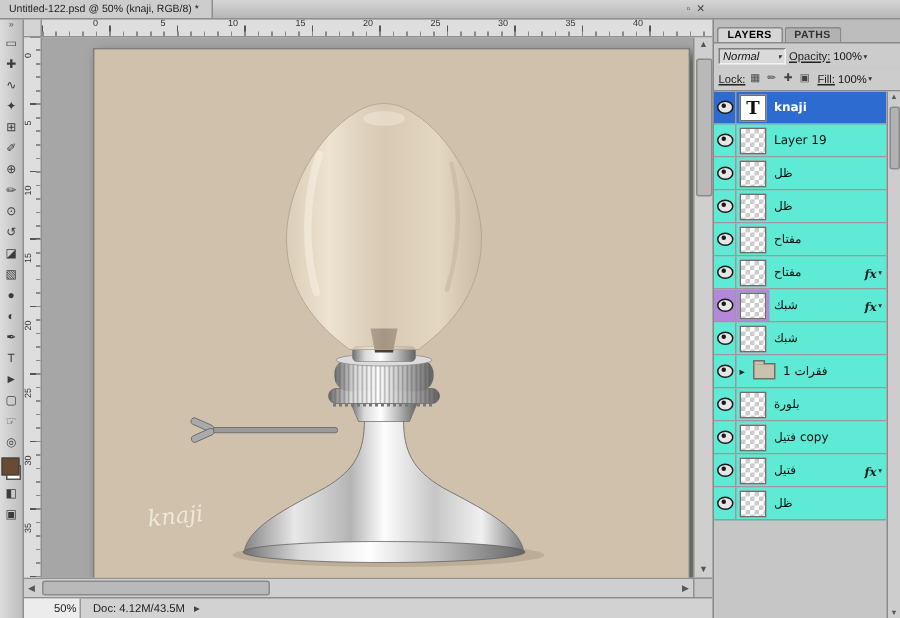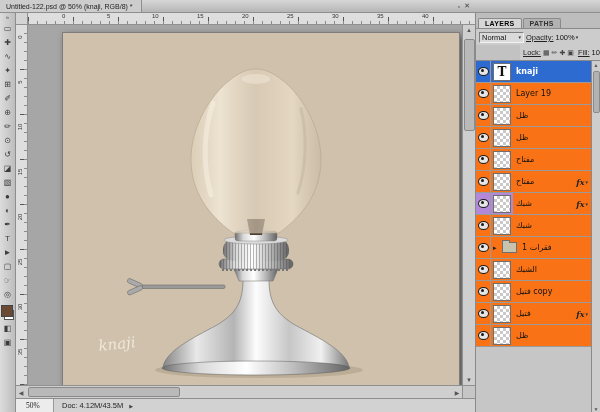--- a/index.html
+++ b/index.html
@@ -54,44 +54,44 @@
   .hscroll{flex:1;background:#cfcfcf;display:flex;align-items:center;position:relative;}
   .hthumb{position:absolute;left:12px;top:1px;width:150px;height:8px;background:#b9b9b9;
           border:1px solid #8a8a8a;border-radius:2px;}
   .harrow{font-size:6px;color:#555;width:10px;text-align:center;}
   .harrow.right{margin-left:auto;}
   .scorner{width:12px;background:#c6c6c6;border-left:1px solid #909090;flex:none;}
   
   .statusbar{height:13px;flex:none;background:#d2d2d2;border-top:1px solid #8e8e8e;
              display:flex;align-items:center;font-size:7.5px;color:#222;}
   .zoombox{width:38px;height:100%;background:#ececec;border-right:1px solid #999;
-           display:flex;align-items:center;padding-left:10px;box-sizing:border-box;font-family:Liberation Serif, serif;}
+           display:flex;align-items:center;padding-left:20px;box-sizing:border-box;}
   .docinfo{margin-left:8px;white-space:nowrap;}
   .statarrow{margin-left:6px;font-size:5px;color:#444;}
   
   .lpanel{width:124px;flex:none;background:#c2c2c2;border-left:1px solid #8a8a8a;
           display:flex;flex-direction:column;font-size:8px;height:400px;}
   .ptabs{height:13px;display:flex;align-items:flex-end;gap:1px;padding:2px 0 0 2px;background:#bdbdbd;}
   .ptab{padding:1px 6px 1px 6px;font-size:7px;font-weight:bold;letter-spacing:.3px;color:#333;
         background:#b2b2b2;border:1px solid #8a8a8a;border-bottom:none;border-radius:2px 2px 0 0;}
   .ptab.active{background:#d6d6d6;color:#000;}
   .blendrow{height:16px;display:flex;align-items:center;gap:2px;padding:0 3px;background:#cccccc;
             border-top:1px solid #8a8a8a;flex:none;}
   .selectbox{width:45px;height:11px;background:#dadada;border:1px solid;
              border-color:#7f7f7f #f2f2f2 #f2f2f2 #7f7f7f;display:flex;align-items:center;
-             justify-content:space-between;padding:0 2px;box-sizing:border-box;font-size:7.5px;color:#111;}
+             justify-content:space-between;padding:0 2px;box-sizing:border-box;font-size:7.5px;color:#111;font-style:italic;}
   .ddarr{font-size:5px;color:#333;}
   .lbl{font-size:7.5px;color:#222;white-space:nowrap;text-decoration:underline;}
   .valbox{display:flex;align-items:center;gap:1px;font-size:7.5px;color:#111;justify-content:flex-end;}
-  .lockrow{height:15px;display:flex;align-items:center;gap:2px;padding:0 3px;background:#cccccc;flex:none;margin-left:44px;}
+  .lockrow{height:15px;display:flex;align-items:center;gap:2px;padding:0 3px;background:#cccccc;flex:none;}
   .lockic{width:9px;height:9px;font-size:7px;line-height:9px;text-align:center;color:#444;}
   .listwrap{flex:1;display:flex;min-height:0;border-top:1px solid #8a8a8a;}
   .rows{flex:1;overflow:hidden;background:#c6c6c6;min-width:0;}
   .lrow{height:22px;box-sizing:border-box;display:flex;align-items:center;
-        border-bottom:1px solid #9a9a9a;background:#f97316;}
+        border-bottom:1px solid #9a9a9a;background:#5eead4;}
   .lrow.sel .lname{color:#fff;font-weight:bold;}
   .eyec{width:14px;align-self:stretch;border-right:1px solid #9a9a9a;display:flex;
         align-items:center;justify-content:center;flex:none;}
   .eye{width:9px;height:7px;border:1px solid #1a1a1a;border-radius:50%;background:#e6e6e6;position:relative;}
   .eye:after{content:'';position:absolute;left:2px;top:1px;width:3px;height:3px;background:#1a1a1a;border-radius:50%;}
   .thumbc{display:flex;align-items:center;gap:1px;padding:0 2px;align-self:stretch;flex:none;}
   .thumb{width:18px;height:18px;border:1px solid #6e6e6e;box-sizing:border-box;flex:none;background:#fff;}
   .checker{background-color:#fff;background-image:
       linear-gradient(45deg,#c9c9c9 25%,transparent 25%,transparent 75%,#c9c9c9 75%),
       linear-gradient(45deg,#c9c9c9 25%,transparent 25%,transparent 75%,#c9c9c9 75%);
@@ -403,21 +403,21 @@
               </div>
               <div class="lname">فقرات 1</div>
             </div>
             <div class="lrow">
               <div class="eyec">
                 <span class="eye"></span>
               </div>
               <div class="thumbc">
                 <span class="thumb checker"></span>
               </div>
-              <div class="lname">الشبك</div>
+              <div class="lname">بلورة</div>
             </div>
             <div class="lrow">
               <div class="eyec">
                 <span class="eye"></span>
               </div>
               <div class="thumbc">
                 <span class="thumb checker"></span>
               </div>
               <div class="lname">فتيل copy</div>
             </div>

